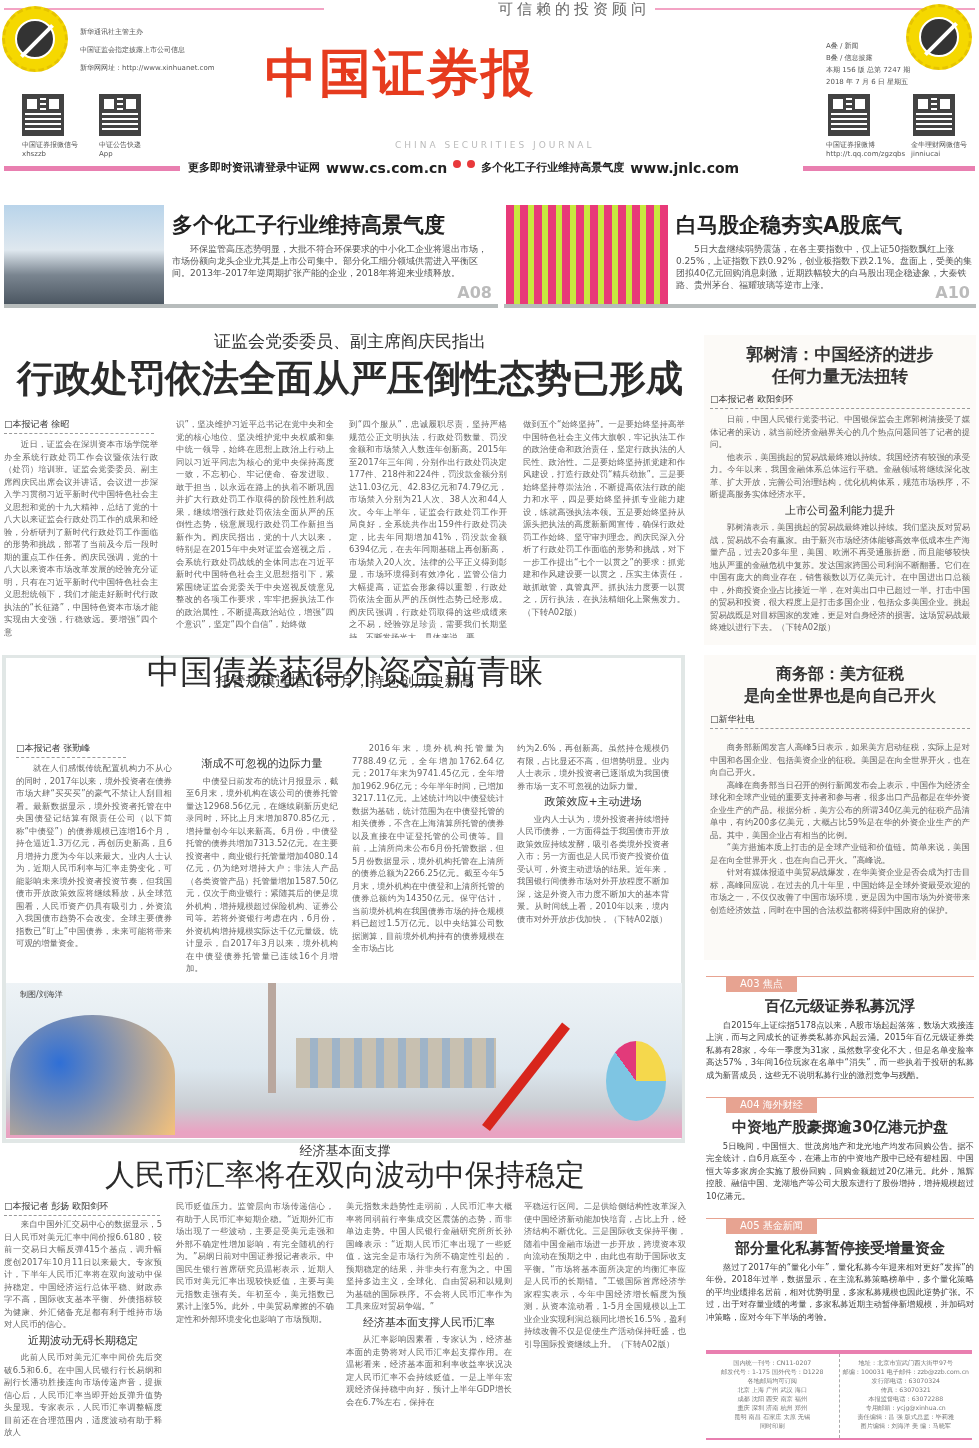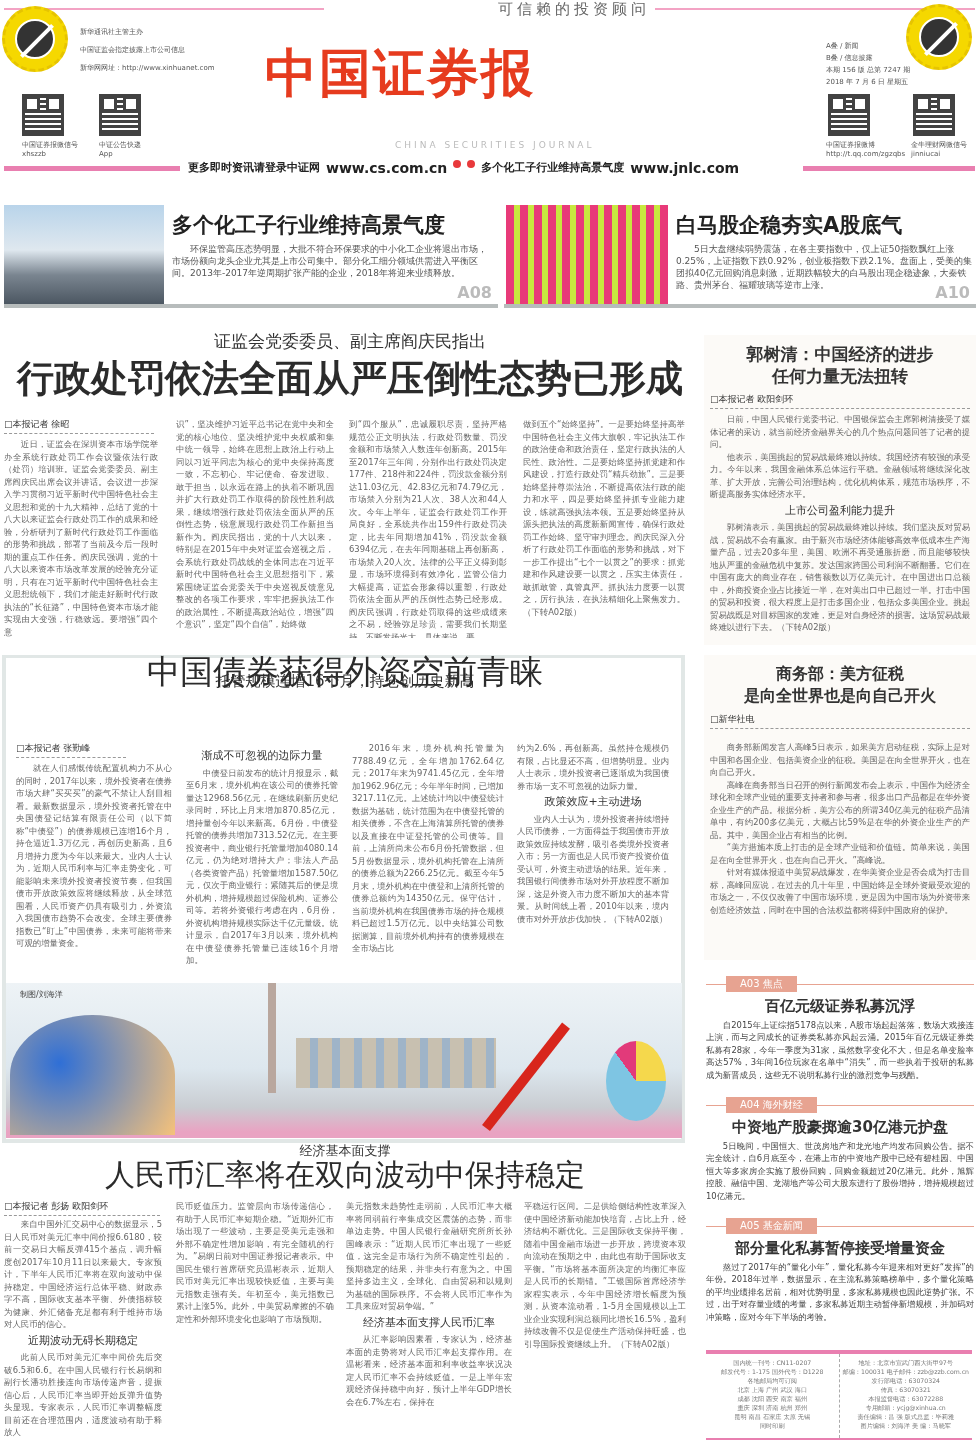--- a/index.html
+++ b/index.html
@@ -23,21 +23,21 @@
 .photo1{position:absolute;left:4px;top:205px;width:160px;height:100px;background:linear-gradient(180deg,#b9d4ea 0%,#dfe8ef 45%,#7a8590 70%,#4a5560 100%)}
 .photo2{position:absolute;left:506px;top:205px;width:162px;height:100px;background:repeating-linear-gradient(90deg,#e83a79 0 8px,#c7e83f 8px 14px)}
 .kicker{font-size:17px;color:#333;text-align:center}
 .headline{font-weight:bold;color:#2b2b2b;text-align:center}
 .byline{font-size:9px;color:#333;border-bottom:1px dashed #999;padding-bottom:2px}
 .col{position:absolute;font-size:8.4px;line-height:12.5px;color:#666;text-align:justify}
 .col p{text-indent:2em}
 .sub{font-size:11px;color:#333;text-align:center;margin:4px 0}
 .sidebox{position:absolute;background:#fcfaf7}
 .sidebox h3{font-size:17px;line-height:22px;text-align:center;color:#333;font-weight:bold}
-.secbar{position:absolute;height:16px;display:flex;align-items:center}
+.secbar{position:absolute;height:16px;display:flex;align-items:flex-start}
 .secbar .tab{background:#e7a391;color:#fff;font-size:10px;padding:0 14px;height:16px;line-height:16px}
 .secbar .ln{flex:1;height:1px;background:#e7a391}
 .brief h4{font-size:15px;text-align:center;color:#333;font-weight:bold;margin:3px 0}
 .brief p{font-size:8.4px;line-height:12.4px;color:#444;text-indent:2em;text-align:justify}
 .infobox{position:absolute;left:706px;top:1350px;width:266px;height:90px;border-top:4px solid #e97fb0;border-bottom:2px solid #e97fb0;display:flex;font-size:6.2px;line-height:9px;color:#777;text-align:center}
 .infobox .l,.infobox .r{flex:1;padding-top:4px}
 .infobox .l{border-right:1px dashed #aaa}
 </style>
 </head>
 <body>
@@ -135,21 +135,21 @@
 </div>
 
 <div class="abs" style="left:2px;top:655px;width:683px;height:488px;border:4px solid #e1e7e6;border-top-width:3px"></div>
 <div class="abs kicker" style="left:0;top:672px;width:690px;font-size:15px">托管规模连增16个月，持仓创历史新高</div>
 <div class="abs headline" style="left:0;top:652px;width:690px;font-size:33px;line-height:40px;font-weight:normal">中国债券获得外资空前青睐</div>
 <div class="abs byline" style="left:16px;top:742px;width:110px">□本报记者 张勤峰</div>
 <div class="col" style="left:16px;top:762px;width:156px;height:215px;overflow:hidden">
     <p>就在人们感慨传统配置机构力不从心的同时，2017年以来，境外投资者在债券市场大肆“买买买”的豪气不禁让人刮目相看。最新数据显示，境外投资者托管在中央国债登记结算有限责任公司（以下简称“中债登”）的债券规模已连增16个月，持仓逼近1.3万亿元，再创历史新高，且6月增持力度为今年以来最大。业内人士认为，近期人民币利率与汇率走势变化，可能影响未来境外投资者投资节奏，但我国债市开放政策效应将继续释放，从全球范围看，人民币资产仍具有吸引力，外资流入我国债市趋势不会改变。全球主要债券指数已“盯上”中国债券，未来可能将带来可观的增量资金。</p>
   </div>
 <div class="col" style="left:186px;top:742px;width:152px;height:235px;overflow:hidden">
-  <div class="sub" style="margin-top:8px">渐成不可忽视的边际力量</div>
+  <div class="sub" style="margin-top:16px">渐成不可忽视的边际力量</div>
   <p>中债登日前发布的统计月报显示，截至6月末，境外机构在该公司的债券托管量达12968.56亿元，在继续刷新历史纪录同时，环比上月末增加870.85亿元，增持量创今年以来新高。6月份，中债登托管的债券共增加7313.52亿元。在主要投资者中，商业银行托管量增加4080.14亿元，仍为绝对增持大户；非法人产品（各类资管产品）托管量增加1587.50亿元，仅次于商业银行；紧随其后的便是境外机构，增持规模超过保险机构、证券公司等。若将外资银行考虑在内，6月份，外资机构增持规模实际达千亿元量级。统计显示，自2017年3月以来，境外机构在中债登债券托管量已连续16个月增加。</p>
 </div>
 <div class="col" style="left:352px;top:742px;width:152px;height:235px;overflow:hidden">
     <p>2016年末，境外机构托管量为7788.49亿元，全年增加1762.64亿元；2017年末为9741.45亿元，全年增加1962.96亿元；今年半年时间，已增加3217.11亿元。上述统计均以中债登统计数据为基础，统计范围为在中债登托管的相关债券，不含在上海清算所托管的债券以及直接在中证登托管的公司债等。目前，上清所尚未公布6月份托管数据，但5月份数据显示，境外机构托管在上清所的债券总额为2266.25亿元。截至今年5月末，境外机构在中债登和上清所托管的债券总额约为14350亿元。保守估计，当前境外机构在我国债券市场的持仓规模料已超过1.5万亿元。以中央结算公司数据测算，目前境外机构持有的债券规模在全市场占比</p>
   </div>
 <div class="col" style="left:517px;top:742px;width:152px;height:235px;overflow:hidden">
   <p style="text-indent:0">约为2.6%，再创新高。虽然持仓规模仍有限，占比显还不高，但增势明显。业内人士表示，境外投资者已逐渐成为我国债券市场一支不可忽视的边际力量。</p>
   <div class="sub">政策效应+主动进场</div>
   <p>业内人士认为，境外投资者持续增持人民币债券，一方面得益于我国债市开放政策效应持续发酵，吸引各类境外投资者入市；另一方面也是人民币资产投资价值受认可，外资主动进场的结果。近年来，我国银行间债券市场对外开放程度不断加深，这是外资入市力度不断加大的基本背景。从时间线上看，2010年以来，境内债市对外开放步伐加快，（下转A02版）</p>
 </div>

